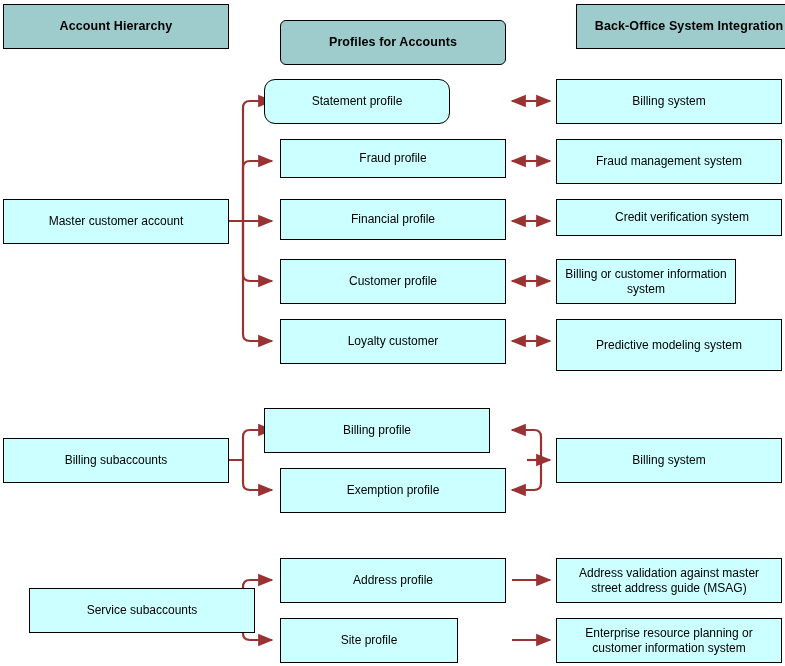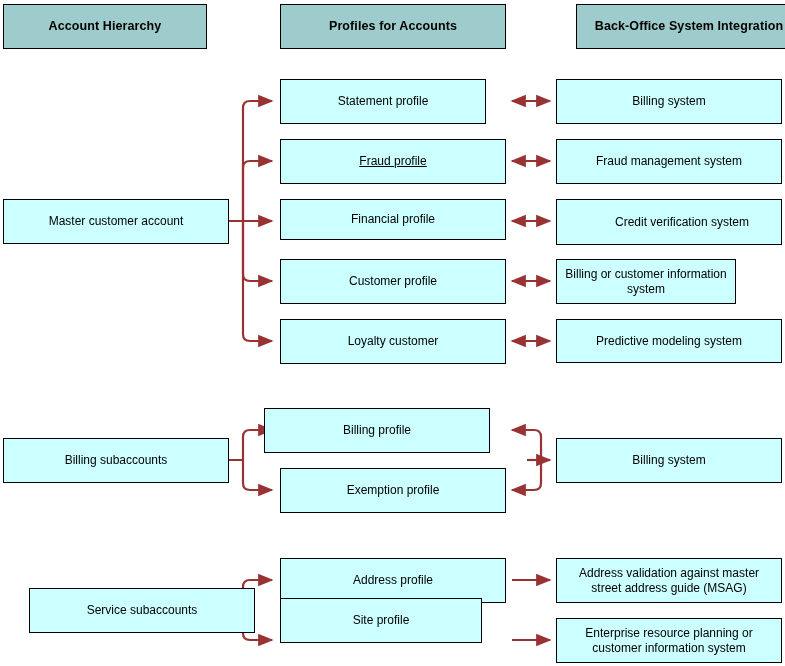--- a/index.html
+++ b/index.html
@@ -88,68 +88,68 @@
       <path d="M 527 460 L 550 460" marker-end="url(#arrow-right)"></path>
 
       <path d="M 229 610 L 237 610 L 243 610 L 243 587 Q 243 580 250 580 L 272 580" marker-end="url(#arrow-right)"></path>
       <path d="M 243 610 L 243 633 Q 243 640 250 640 L 272 640" marker-end="url(#arrow-right)"></path>
 
       <path d="M 512 580 L 550 580" marker-end="url(#arrow-right)"></path>
       <path d="M 512 640 L 550 640" marker-end="url(#arrow-right)"></path>
     </g>
   </svg>
 
-  <div class="node header-node" style="left:3px; top:4px; width:204px; height:45px;text-align:center;">
+  <div class="node header-node" style="left:3px; top:4px; width:226px; height:45px;text-align:center;">
     <span>Account Hierarchy</span>
   </div>
 
-  <div class="node header-node" style="left:280px; top:4px; width:226px; height:45px;">
+  <div class="node header-node" style="left:280px; top:20px; width:226px; height:45px;border-radius:6px;">
     <span>Profiles for Accounts</span>
   </div>
 
   <div class="node header-node" style="left:556px; top:4px; width:226px; height:45px;margin-left:20px;">
     <span>Back-Office System Integration</span>
   </div>
 
   <div class="node entity-node" style="left:3px; top:199px; width:226px; height:45px;">
     <span>Master customer account</span>
   </div>
 
-  <div class="node entity-node" style="left:280px; top:79px; width:206px; height:45px;">
+  <div class="node entity-node" style="left:264px; top:79px; width:186px; height:45px;border-radius:11px;">
     <span>Statement profile</span>
   </div>
   <div class="node entity-node" style="left:556px; top:79px; width:226px; height:45px;">
     <span>Billing system</span>
   </div>
 
-  <div class="node entity-node" style="left:280px; top:139px; width:226px; height:45px;text-decoration:underline;">
+  <div class="node entity-node" style="left:280px; top:139px; width:226px; height:39px;">
     <span>Fraud profile</span>
   </div>
   <div class="node entity-node" style="left:556px; top:139px; width:226px; height:45px;">
     <span>Fraud management system</span>
   </div>
 
   <div class="node entity-node" style="left:280px; top:199px; width:226px; height:41px;">
     <span>Financial profile</span>
   </div>
-  <div class="node entity-node" style="left:556px; top:199px; width:226px; height:46px;padding-left:32px;">
+  <div class="node entity-node" style="left:556px; top:199px; width:226px; height:37px;padding-left:32px;">
     <span>Credit verification system</span>
   </div>
 
   <div class="node entity-node" style="left:280px; top:259px; width:226px; height:45px;">
     <span>Customer profile</span>
   </div>
   <div class="node entity-node" style="left:556px; top:259px; width:180px; height:45px;">
     <span>Billing or customer information system</span>
   </div>
 
   <div class="node entity-node" style="left:280px; top:319px; width:226px; height:45px;">
     <span>Loyalty customer</span>
   </div>
-  <div class="node entity-node" style="left:556px; top:319px; width:226px; height:44px;">
+  <div class="node entity-node" style="left:556px; top:319px; width:226px; height:52px;">
     <span>Predictive modeling system</span>
   </div>
 
   <div class="node entity-node" style="left:3px; top:438px; width:226px; height:45px;">
     <span>Billing subaccounts</span>
   </div>
 
   <div class="node entity-node" style="left:264px; top:408px; width:226px; height:45px;">
     <span>Billing profile</span>
   </div>
@@ -166,20 +166,20 @@
     <span>Service subaccounts</span>
   </div>
 
   <div class="node entity-node" style="left:280px; top:558px; width:226px; height:45px;text-align:center;">
     <span>Address profile</span>
   </div>
   <div class="node entity-node" style="left:556px; top:558px; width:226px; height:45px;">
     <span>Address validation against master street address guide (MSAG)</span>
   </div>
 
-  <div class="node entity-node" style="left:280px; top:598px; width:202px; height:45px;">
+  <div class="node entity-node" style="left:280px; top:618px; width:178px; height:45px;">
     <span>Site profile</span>
   </div>
   <div class="node entity-node" style="left:556px; top:618px; width:226px; height:45px;">
     <span>Enterprise resource planning or customer information system</span>
   </div>
 
 </div>
 
 </body></html>

